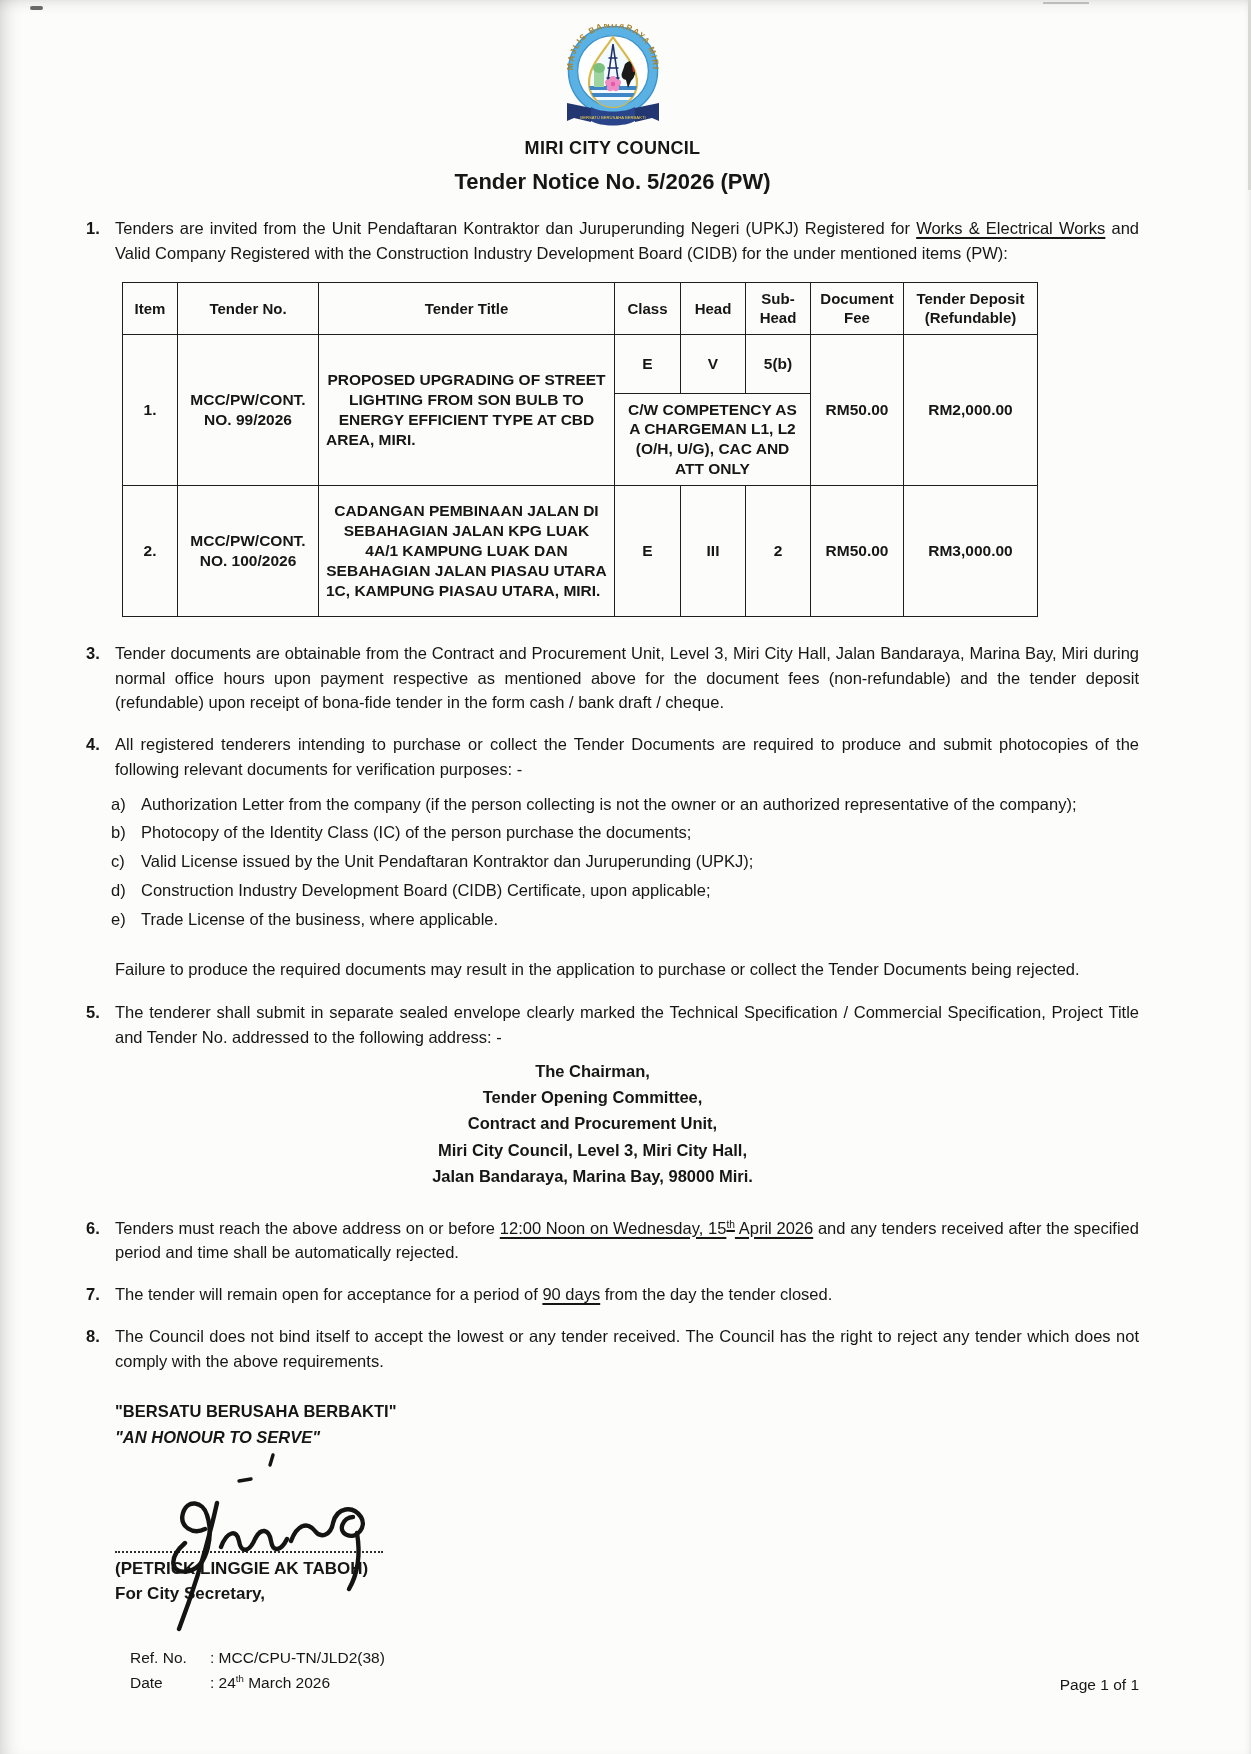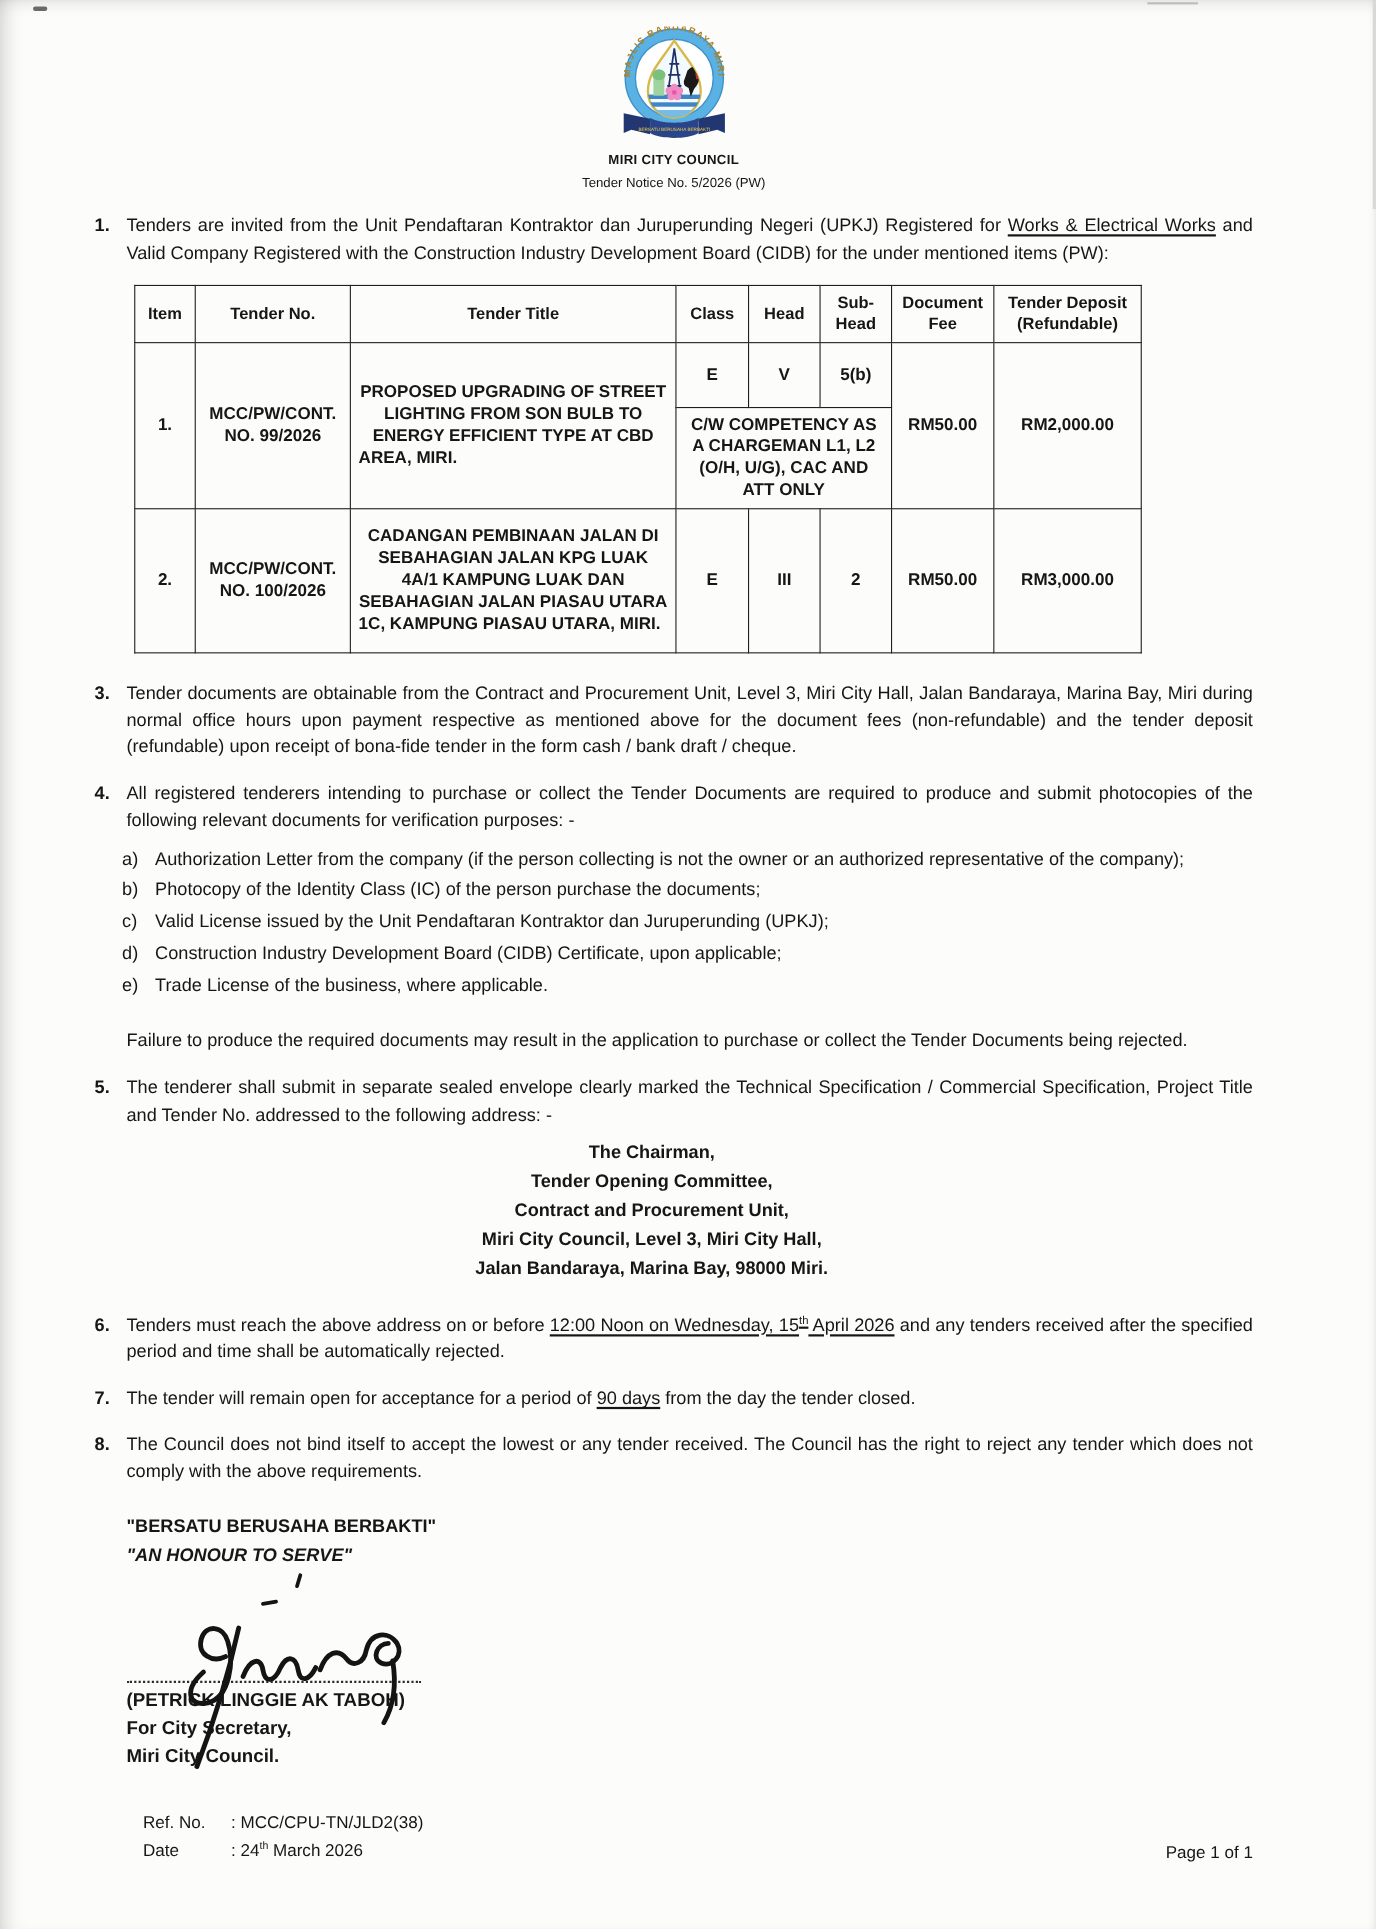--- a/index.html
+++ b/index.html
@@ -12,22 +12,22 @@
     overflow:hidden;
     box-shadow: inset 16px 0 20px -14px rgba(0,0,0,.20), inset 0 12px 16px -12px rgba(0,0,0,.14), inset -6px 0 10px -8px rgba(0,0,0,.18);
   }
   .artifact-a{position:absolute;top:2px;left:1043px;width:46px;height:2px;background:#bdbdbd;}
   .artifact-b{position:absolute;top:0;right:0;width:3px;height:190px;background:#d8d8d5;}
   .artifact-c{position:absolute;top:6px;left:30px;width:13px;height:4px;background:#6a6a66;border-radius:2px;}
 
   .content{padding:24px 112px 0 86px;font-size:16.5px;line-height:1.5;}
 
   .logo-wrap{text-align:center;margin-bottom:2px;}
-  .org-name{text-align:center;font-weight:700;font-size:12px;letter-spacing:.3px;}
-  .notice-no{text-align:center;font-weight:400;font-size:12px;margin:3px 0 18px;}
+  .org-name{text-align:center;font-weight:700;font-size:18px;letter-spacing:.3px;}
+  .notice-no{text-align:center;font-weight:700;font-size:22px;margin:3px 0 18px;}
 
   .ni{display:flex;margin-bottom:17px;}
   .ni-num{flex:0 0 29px;font-weight:700;}
   .ni-body{flex:1;text-align:justify;}
 
   .sb{font-weight:400;}
   .su{text-decoration:underline;text-decoration-thickness:1.5px;text-underline-offset:2.5px;}
   .si{font-style:italic;}
   sup{font-size:.62em;line-height:0;}
 
@@ -253,21 +253,20 @@
           <path d="M100 100 C 106 84 116 82 118 94 C 120 106 128 106 134 92 C 140 80 148 82 150 94 C 152 106 160 104 166 92"></path>
           <path d="M170 94 C 176 78 186 74 194 84 C 200 92 210 88 212 76 C 216 60 232 58 240 70 C 246 80 236 92 226 88 C 216 84 222 70 232 70"></path>
           <path d="M236 86 C 240 110 236 128 228 142"></path>
           <path d="M152 8 L149 18" stroke-width="3.4"></path>
           <path d="M118 34 L130 32" stroke-width="3.4"></path>
         </g>
       </svg>
       <div class="sig-line"></div>
       <div class="sig-name">(PETRICK LINGGIE AK TABOH)</div>
       <div class="sig-title">For City Secretary,</div>
-      <div class="sig-title">Miri City Council.</div>
     </div>
 
   </div>
 
   <div class="footer">
     <div>
       <div class="f-row">
         <span class="f-label">Ref. No.</span>
         <span>: MCC/CPU-TN/JLD2(38)</span>
       </div>

